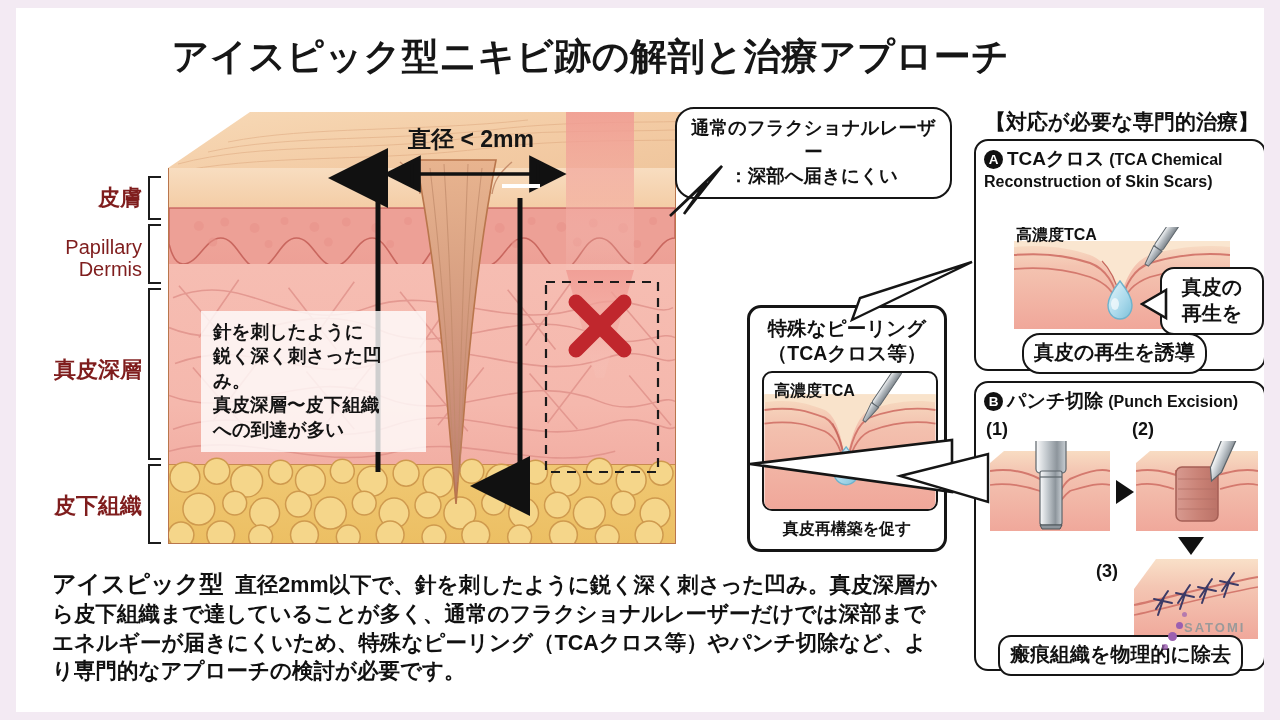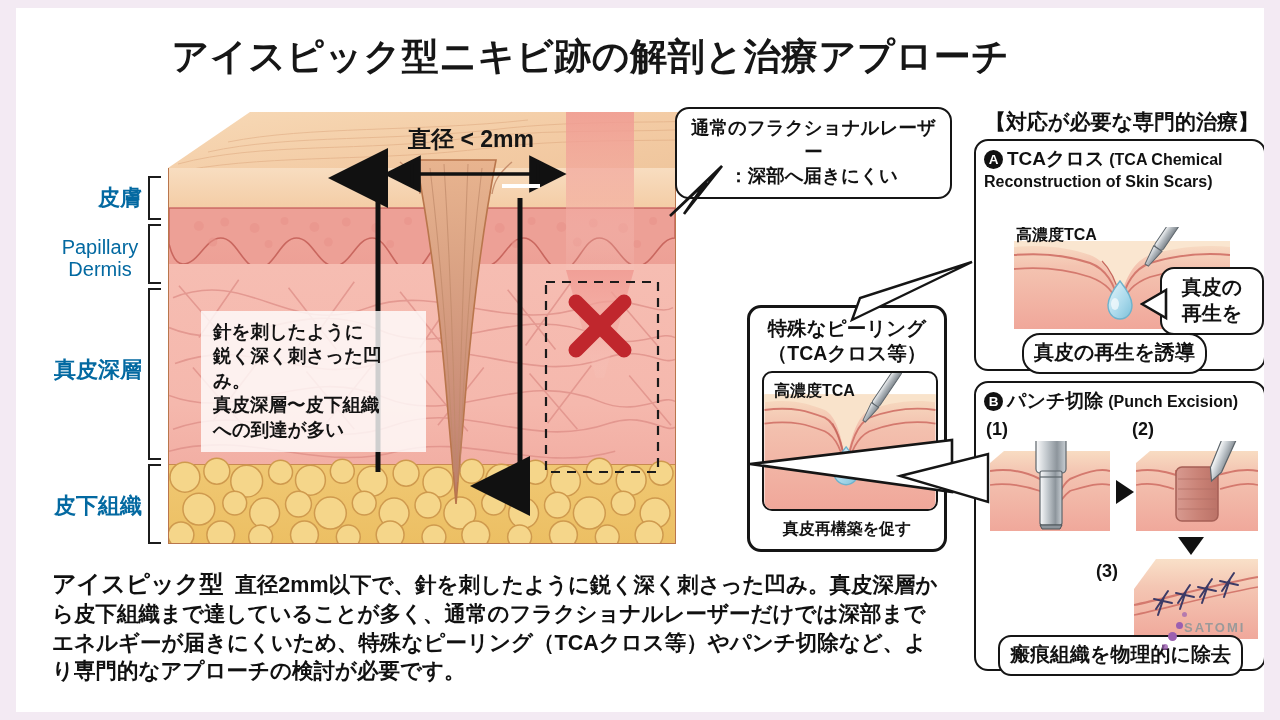--- a/index.html
+++ b/index.html
@@ -21,21 +21,21 @@
   .title {
     position: absolute; left: 0; top: 24px; width: 1149px;
     text-align: center;
     font-size: 37px; font-weight: bold; color: #161616;
     letter-spacing: 0.5px;
   }
 
   
   .layer-label {
     position: absolute; text-align: right;
-    color: #0369a1; line-height: 1.12;
+    color: #7f1d1d; line-height: 1.12;
   }
   .layer-label.jp { font-size: 22px; font-weight: 600; }
   .layer-label.en { font-size: 20px; }
 
   .bracket {
     position: absolute;
     border: 2.5px solid #1c1c1c;
     border-right: none;
     width: 13px;
   }
@@ -102,21 +102,21 @@
     white-space: pre-line;
   }
 
   .bubble {
     position:absolute;
     background:#fff; border:2.6px solid #151515; border-radius:14px;
     font-weight:700; color:#121212; text-align:center;
   }
   .bubble-laser {
     left:659px; top:99px; width:277px; padding:7px 8px 9px;
-    font-size:18.5px; line-height:1.3; white-space:pre-line;
+    font-size:18.5px; line-height:1.3; white-space:pre-line;border-radius:19px;
   }
   .bubble-derm {
     left:1144px; top:259px; width:104px; padding:6px 6px 7px;
     font-size:20px; line-height:1.28; white-space:pre-line;
   }
 
   .caption-box {
     position:absolute; background:#fff;
     border:2.4px solid #151515; border-radius:13px;
     font-size:20px; font-weight:700; color:#111; text-align:center;
@@ -188,21 +188,21 @@
 </head>
 <body>
 
 <div id="root">
 
   <div class="title">アイスピック型ニキビ跡の解剖と治療アプローチ</div>
 
   <div class="layer-label jp" style="left:30px; top:178px; width:96px;">皮膚</div>
   <div class="bracket" style="left:132px; top:168px; height:44px;"></div>
 
-  <div class="layer-label en" style="left:30px; top:228px; width:108px; white-space:pre-line;text-align:center;">Papillary
+  <div class="layer-label en" style="left:18px; top:228px; width:108px; white-space:pre-line;">Papillary
 Dermis</div>
   <div class="bracket" style="left:132px; top:216px; height:60px;"></div>
 
   <div class="layer-label jp" style="left:26px; top:350px; width:100px;">真皮深層</div>
   <div class="bracket" style="left:132px; top:280px; height:172px;"></div>
 
   <div class="layer-label jp" style="left:26px; top:486px; width:100px;">皮下組織</div>
   <div class="bracket" style="left:132px; top:456px; height:80px;"></div>
 
   <div class="skin">

